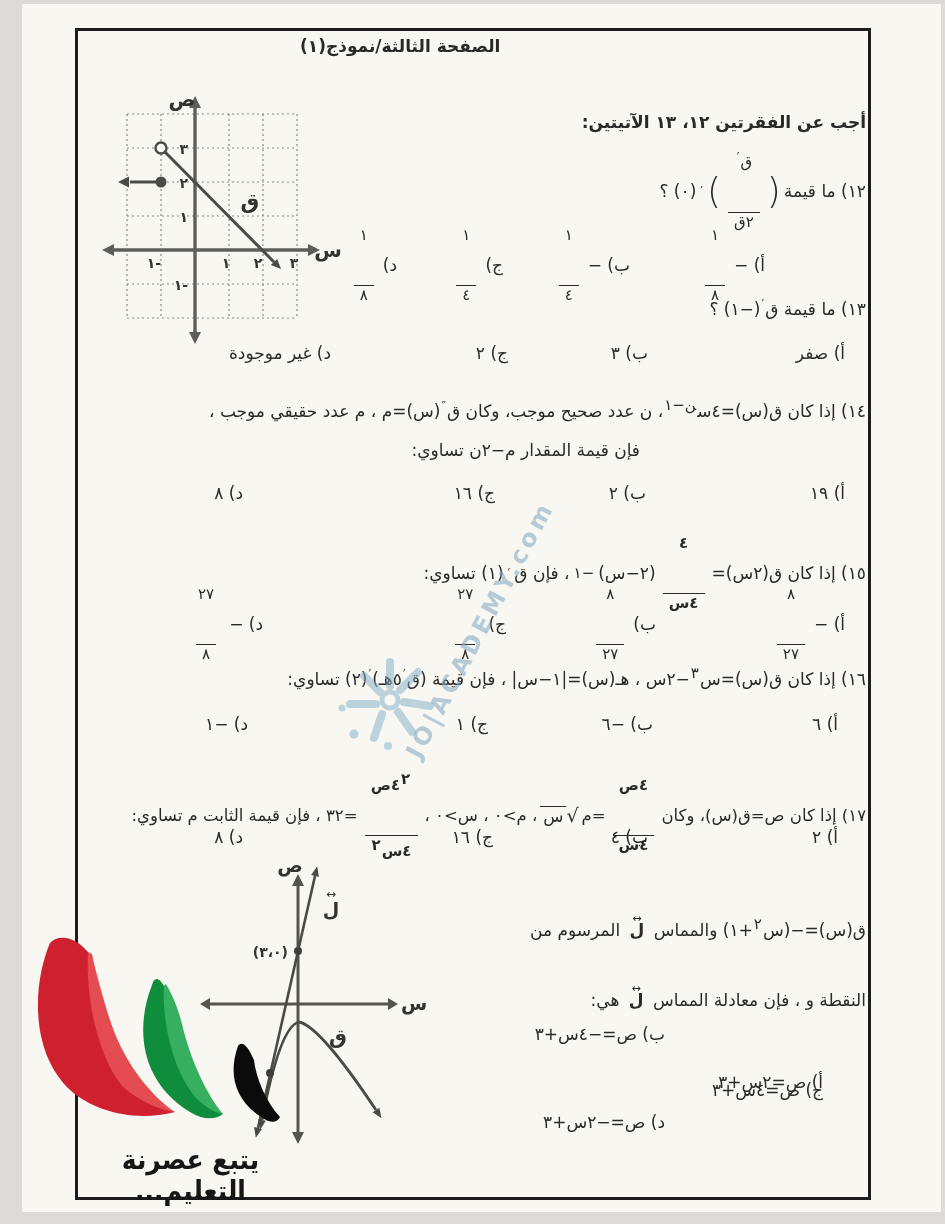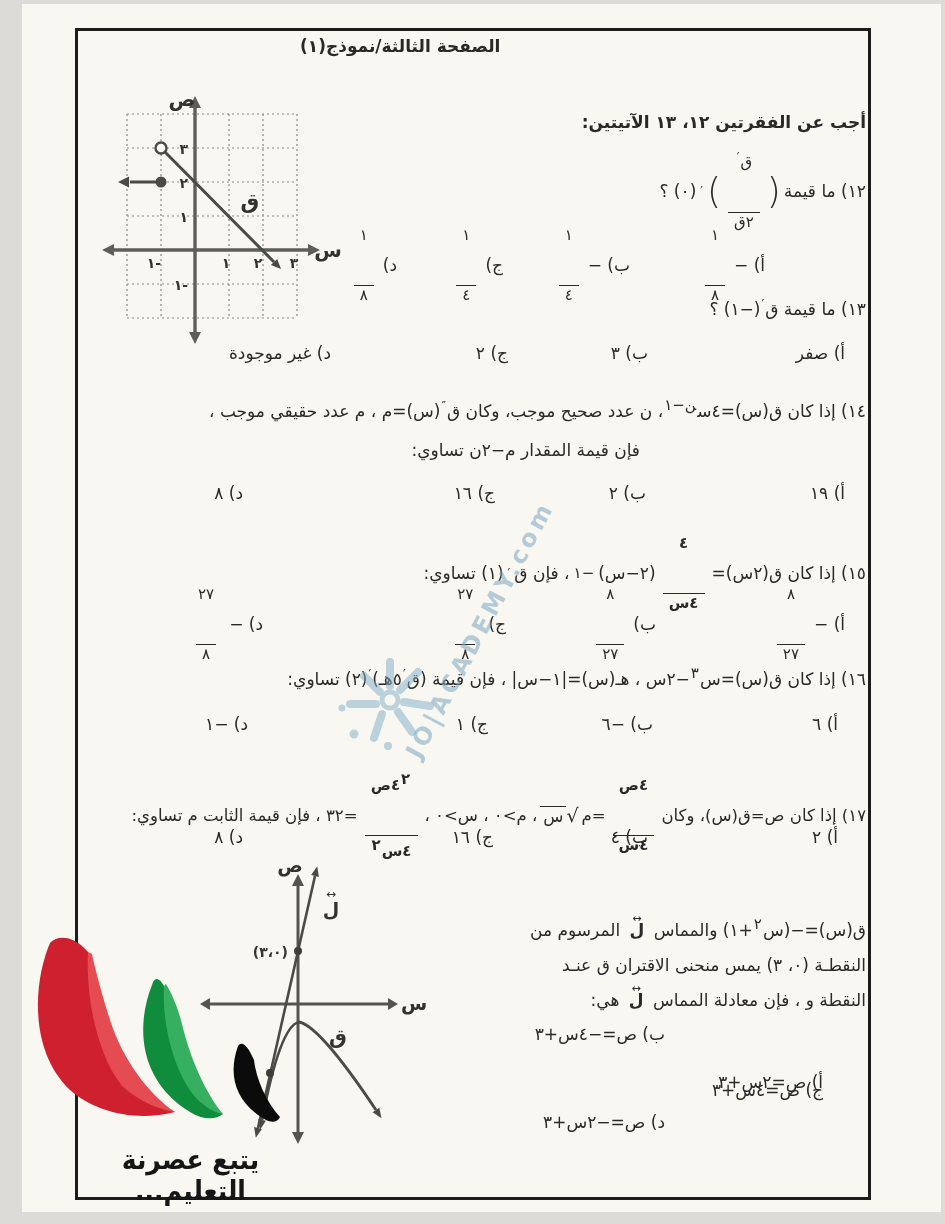--- a/index.html
+++ b/index.html
@@ -237,21 +237,21 @@
   <span class="opt" style="top:827px;right:107px;">أ) ٢</span>
   <span class="opt" style="top:827px;right:297px;">ب) ٤</span>
   <span class="opt" style="top:827px;right:452px;">ج) ١٦</span>
   <span class="opt" style="top:827px;right:702px;">د) ٨</span>
 
   <div class="txt q18text" style="top:872px;right:79px;">
     <br>
     <span>ق(س)=−(س</span><span class="sup">٢</span><span>+١) والمماس</span>
     <span class="lname"><span>ل</span><span class="arr">↔</span></span>
     <span>المرسوم من</span><br>
-    <span>النقطـة (٠، ٣) يمس منحنى الاقتران ق عنـد</span><br>
+    <br>
     <span>النقطة و ، فإن معادلة المماس</span>
     <span class="lname"><span>ل</span><span class="arr">↔</span></span>
     <span>هي:</span>
   </div>
   <span class="opt" style="top:1072px;right:122px;">أ) ص=٢س+٣</span>
   <span class="opt" style="top:1024px;right:280px;">ب) ص=−٤س+٣</span>
   <span class="opt" style="top:1080px;right:122px;">ج) ص=٤س+٣</span>
   <span class="opt" style="top:1080px;right:280px;margin-top:32px;">د) ص=−٢س+٣</span>
 
   <svg class="fig" style="left:198px;top:858px;" width="240" height="300" viewBox="0 0 240 300">

